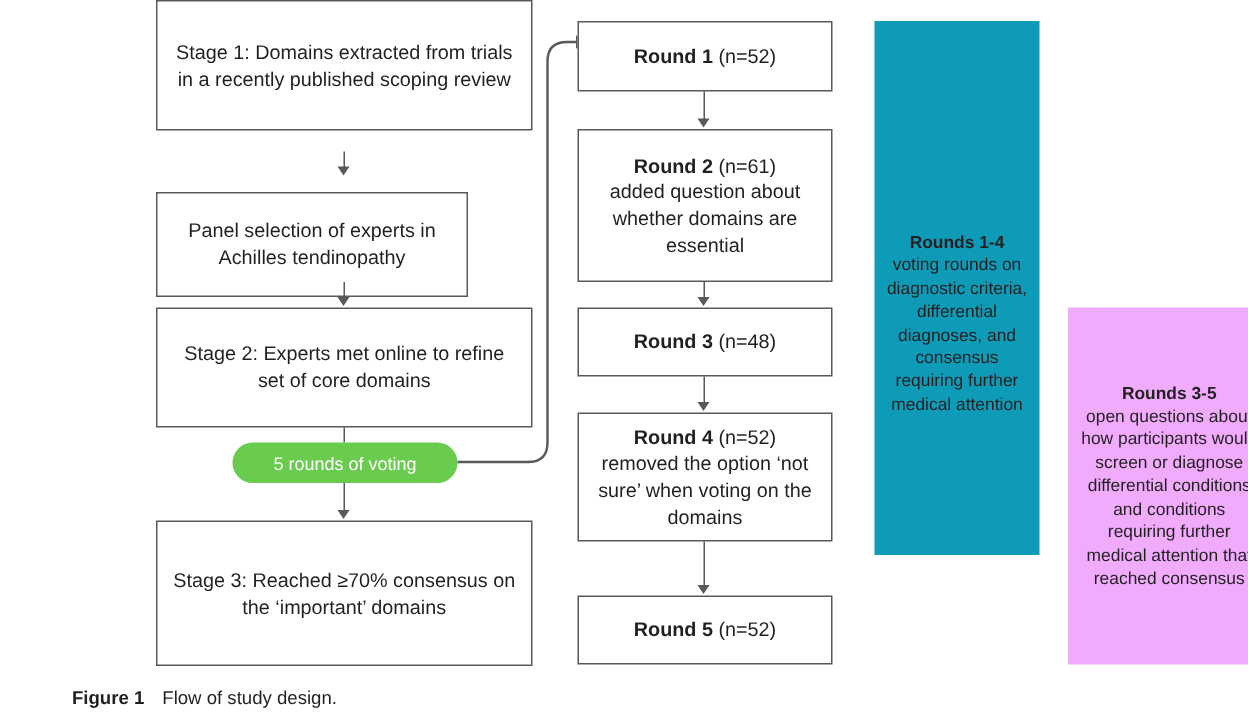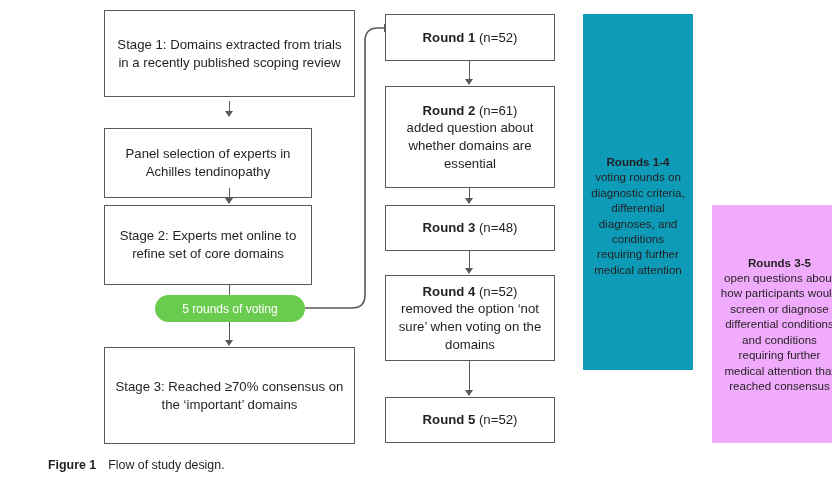--- a/index.html
+++ b/index.html
@@ -27,23 +27,23 @@
     justify-content: center;
     text-align: center;
     color: #231f20;
     font-size: 13.2px;
     line-height: 1.34;
     padding: 4px 8px;
   }
   .flow-box .txt { display: block; width: 100%; }
 
   
-  #box-stage1   { left: 104px; top: 10px;  width: 251px; height: 87px; }
+  #box-stage1   { left: 104px; top: 0;  width: 251px; height: 87px; }
   #box-panel    { left: 104px; top: 128px; width: 208px; height: 70px; }
-  #box-stage2   { left: 104px; top: 205px; width: 208px; height: 80px; }
+  #box-stage2   { left: 104px; top: 205px; width: 251px; height: 80px; }
   #box-stage3   { left: 104px; top: 347px; width: 251px; height: 97px; }
 
   
   #box-round1 { left: 385px; top: 14px;  width: 170px; height: 47px; }
   #box-round2 { left: 385px; top: 86px;  width: 170px; height: 102px; }
   #box-round3 { left: 385px; top: 205px; width: 170px; height: 46px; }
   #box-round4 { left: 385px; top: 275px; width: 170px; height: 86px; }
   #box-round5 { left: 385px; top: 397px; width: 170px; height: 46px; }
 
   .rnd-head { font-weight: bold; }
@@ -227,21 +227,21 @@
 
   <div class="flow-box" id="box-round5">
     <span class="txt">
       <span class="rnd-head">Round 5</span><span> (n=52)</span>
     </span>
   </div>
 
   <div class="side-panel" id="panel-rounds14">
     <span class="txt">
       <span class="panel-head" style="display: block; margin-top: 47px;">Rounds 1-4</span>
-      <span style="display: block;">voting rounds on diagnostic criteria, differential diagnoses, and conditions requiring further medical attention</span>
+      <span style="display: block;">voting rounds on diagnostic criteria, differential diagnoses, and consensus requiring further medical attention</span>
     </span>
   </div>
 
   <div class="side-panel" id="panel-rounds35">
     <span class="txt">
       <span class="panel-head" style="display: block;">Rounds 3-5</span>
       <span style="display: block;">open questions about how participants would screen or diagnose differential conditions and conditions requiring further medical attention that reached consensus</span>
     </span>
   </div>
 

